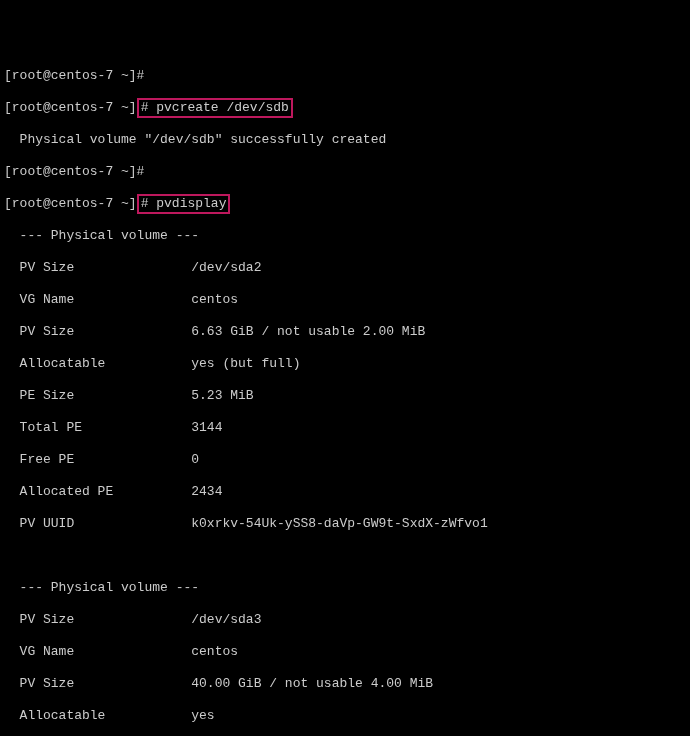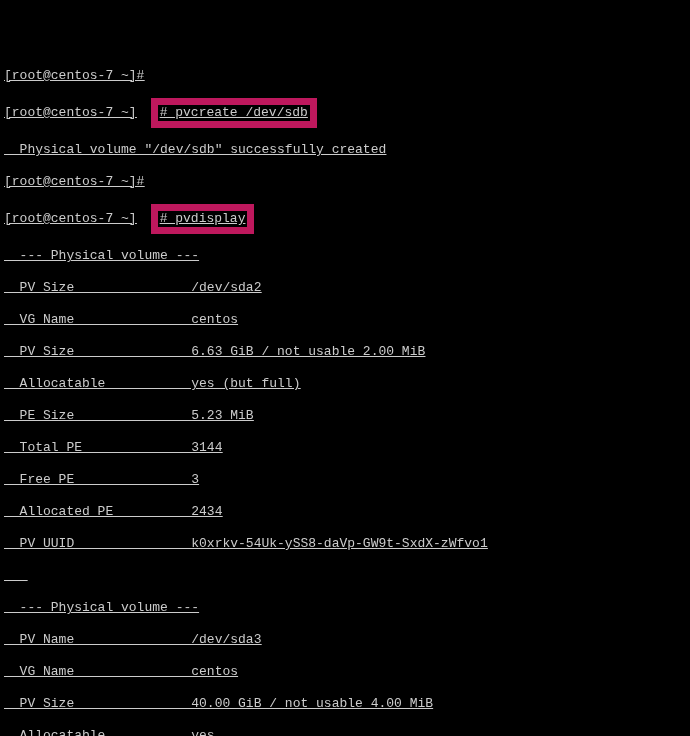--- a/index.html
+++ b/index.html
@@ -1,57 +1,57 @@
 <!DOCTYPE html>
 <html><head>
   <meta charset="utf-8">
   <style>
-    * { margin: 0; padding: 0; box-sizing: border-box; text-decoration: underline; }
+    * { margin: 0; padding: 0; box-sizing: border-box; }
     body {
       background: #000;
       color: #ccc;
       font-family: 'Consolas', 'Courier New', monospace;
       font-size: 13px;
       line-height: 16px;
       padding: 4px;
       width: 690px;
       height: 736px;
       white-space: pre;
     }
     .line { display: block; }
     .hl-red {
-      border: 7px solid #be185d;
+      border: 2px solid #be185d;
       display: inline-block;
       padding: 0 2px;
-      margin: -2px 14px;
+      margin: -2px 0;
     }
   </style>
 </head>
 <body>
 
 
 
 <span class="line">[root@centos-7 ~]#</span>
 <span class="line"><span>[root@centos-7 ~]</span><span class="hl-red"># pvcreate /dev/sdb</span></span>
 <span class="line">  Physical volume "/dev/sdb" successfully created</span>
 <span class="line">[root@centos-7 ~]#</span>
 <span class="line"><span>[root@centos-7 ~]</span><span class="hl-red"># pvdisplay</span></span>
 <span class="line">  --- Physical volume ---</span>
 <span class="line">  PV Size               /dev/sda2</span>
 <span class="line">  VG Name               centos</span>
 <span class="line">  PV Size               6.63 GiB / not usable 2.00 MiB</span>
 <span class="line">  Allocatable           yes (but full)</span>
 <span class="line">  PE Size               5.23 MiB</span>
 <span class="line">  Total PE              3144</span>
-<span class="line">  Free PE               3</span>
+<span class="line">  Free PE               0</span>
 <span class="line">  Allocated PE          2434</span>
 <span class="line">  PV UUID               k0xrkv-54Uk-ySS8-daVp-GW9t-SxdX-zWfvo1</span>
 <span class="line">   </span>
 <span class="line">  --- Physical volume ---</span>
-<span class="line">  PV Name               /dev/sda3</span>
+<span class="line">  PV Size               /dev/sda3</span>
 <span class="line">  VG Name               centos</span>
 <span class="line">  PV Size               40.00 GiB / not usable 4.00 MiB</span>
 <span class="line">  Allocatable           yes</span>
 
 
 
 
 
 
 

